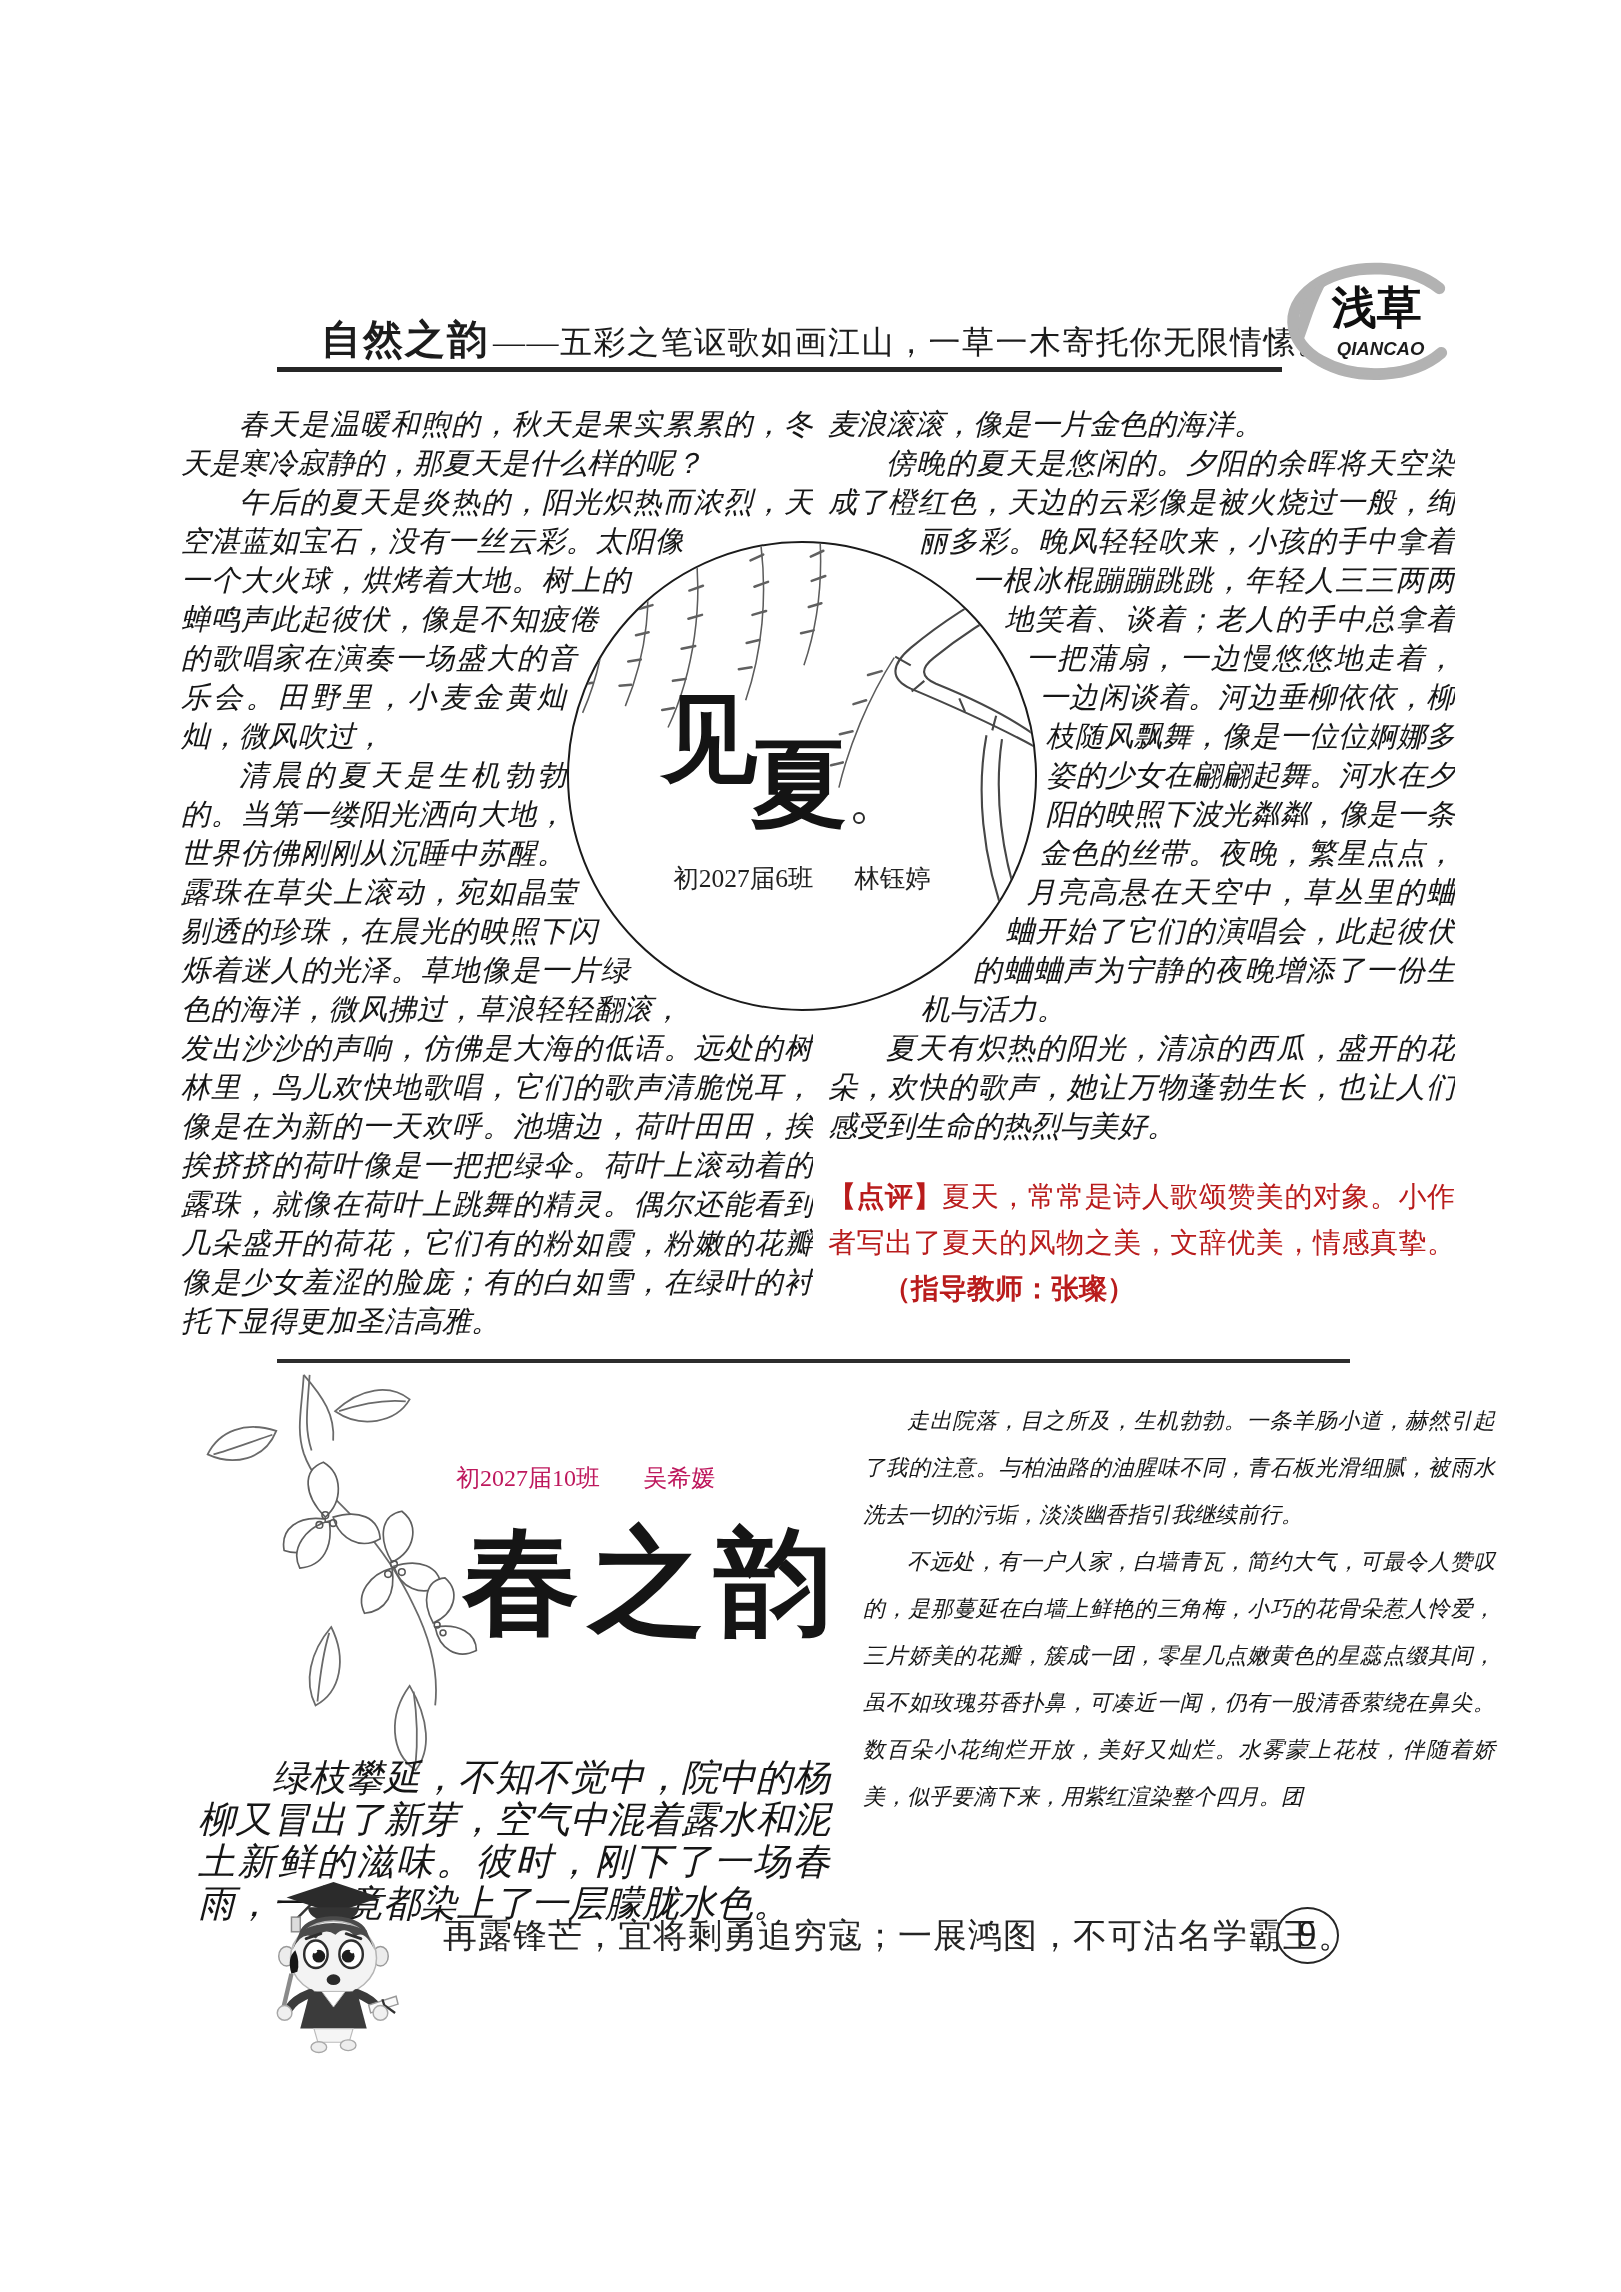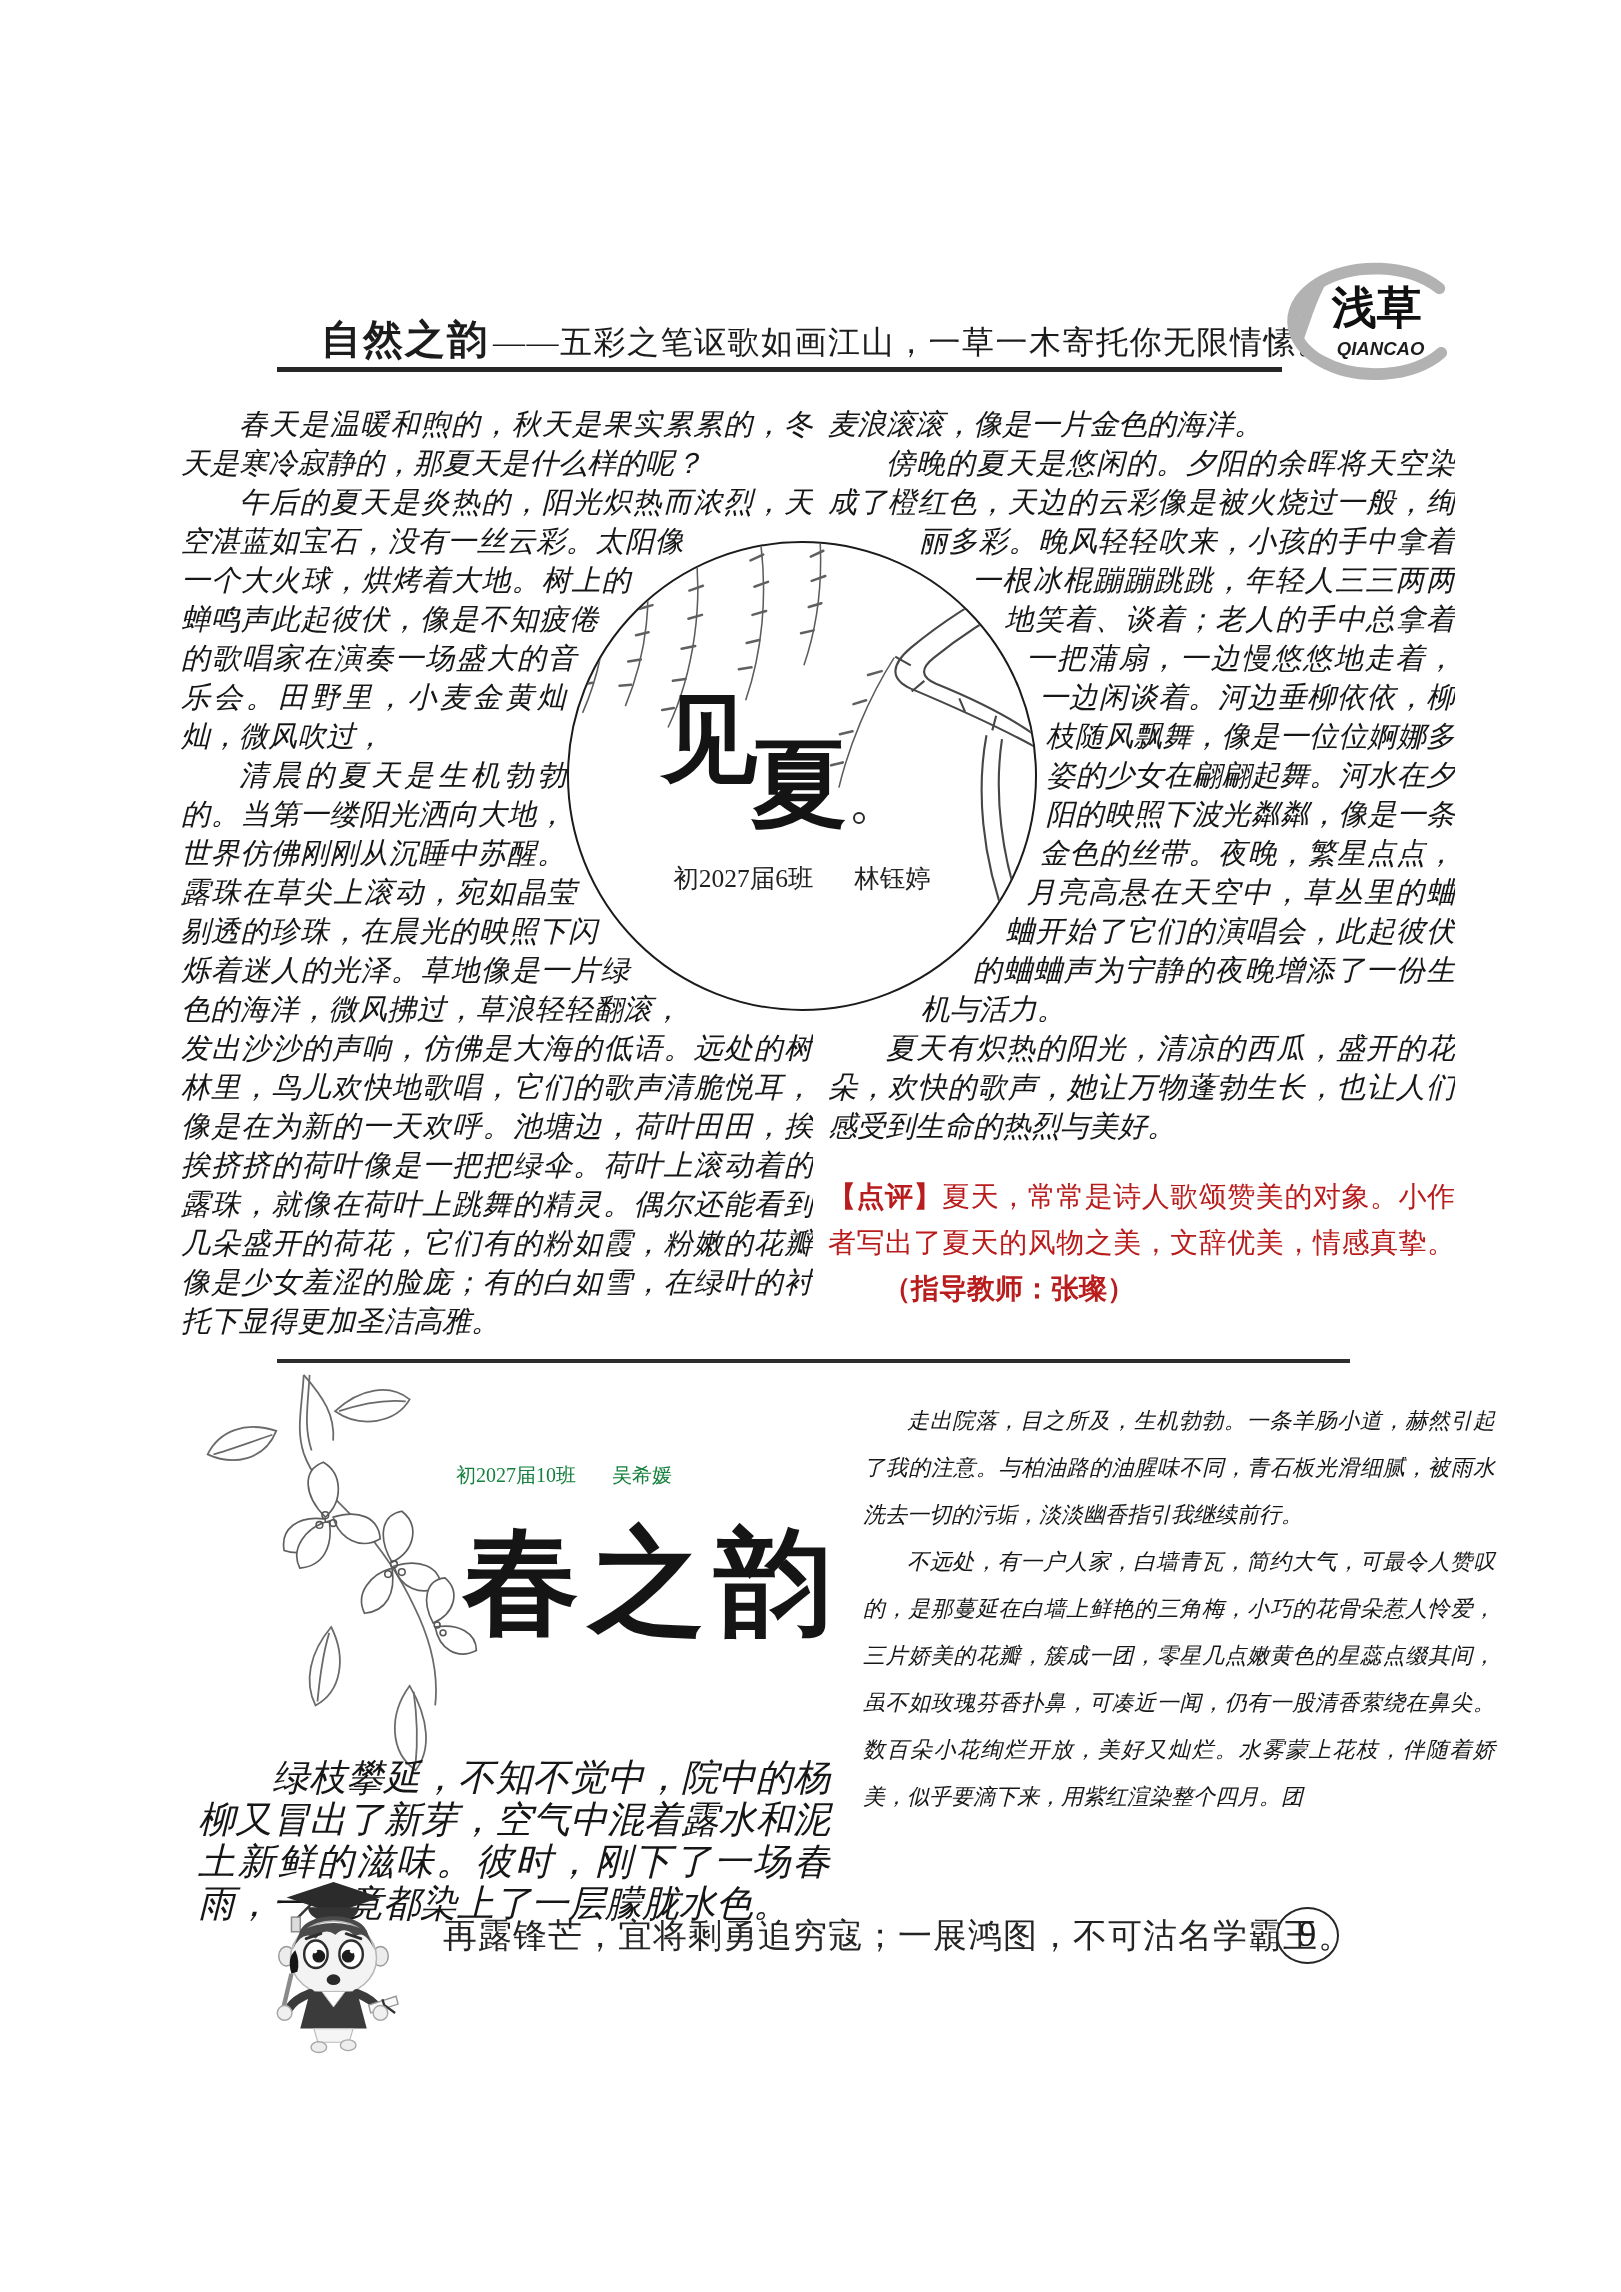--- a/index.html
+++ b/index.html
@@ -36,21 +36,21 @@
   
   .comment { position:absolute; left:828px; top:1174px; width:627px; font-size:28px; line-height:46px; text-align:justify; color:#b91c1c; }
   .comment .lbl { font-family:"Liberation Sans","DejaVu Sans",sans-serif; font-weight:700; }
   .comment .teacher { font-family:"Liberation Sans","DejaVu Sans",sans-serif; font-weight:700; margin-left:55px; white-space:nowrap; }
 
   
   .divider { position:absolute; left:277px; top:1359px; width:1073px; height:3.9px; background:#2d2d2d; }
 
   
   .flower-art { position:absolute; left:186px; top:1370px; width:363px; height:410px; }
-  .a2-byline { position:absolute; left:456px; top:1462px; width:372px; font-size:20px; white-space:nowrap; color:#15803d; }
+  .a2-byline { position:absolute; left:456px; top:1462px; width:372px; font-size:24px; white-space:nowrap; color:#be185d; }
   .a2-byline .gap { display:inline-block; width:1.8em; }
   .a2-title { position:absolute; left:463px; top:1514px; font-size:116px; line-height:1.2; font-weight:700; letter-spacing:9.8px; color:#151515; white-space:nowrap; }
   .a2-left  { left:181px; top:1757px; width:632px; font-size:37px; line-height:42px;margin-left:17px; }
   .a2-right { left:863px; top:1397px; width:632px; height:588px; font-size:22px; line-height:47px; }
 
   
   .mascot { position:absolute; left:265px; top:1878px; width:137px; height:176px; }
   .motto { position:absolute; left:443px; top:1913px; width:843px; font-size:34px; letter-spacing:1px; color:#242424; white-space:nowrap; }
   .page-no { position:absolute; left:1276px; top:1907px; width:63px; height:57px; border:2.9px solid #262626; border-radius:50%; text-align:center; line-height:51px; font-size:35px; color:#1a1a1a; }
 </style>

